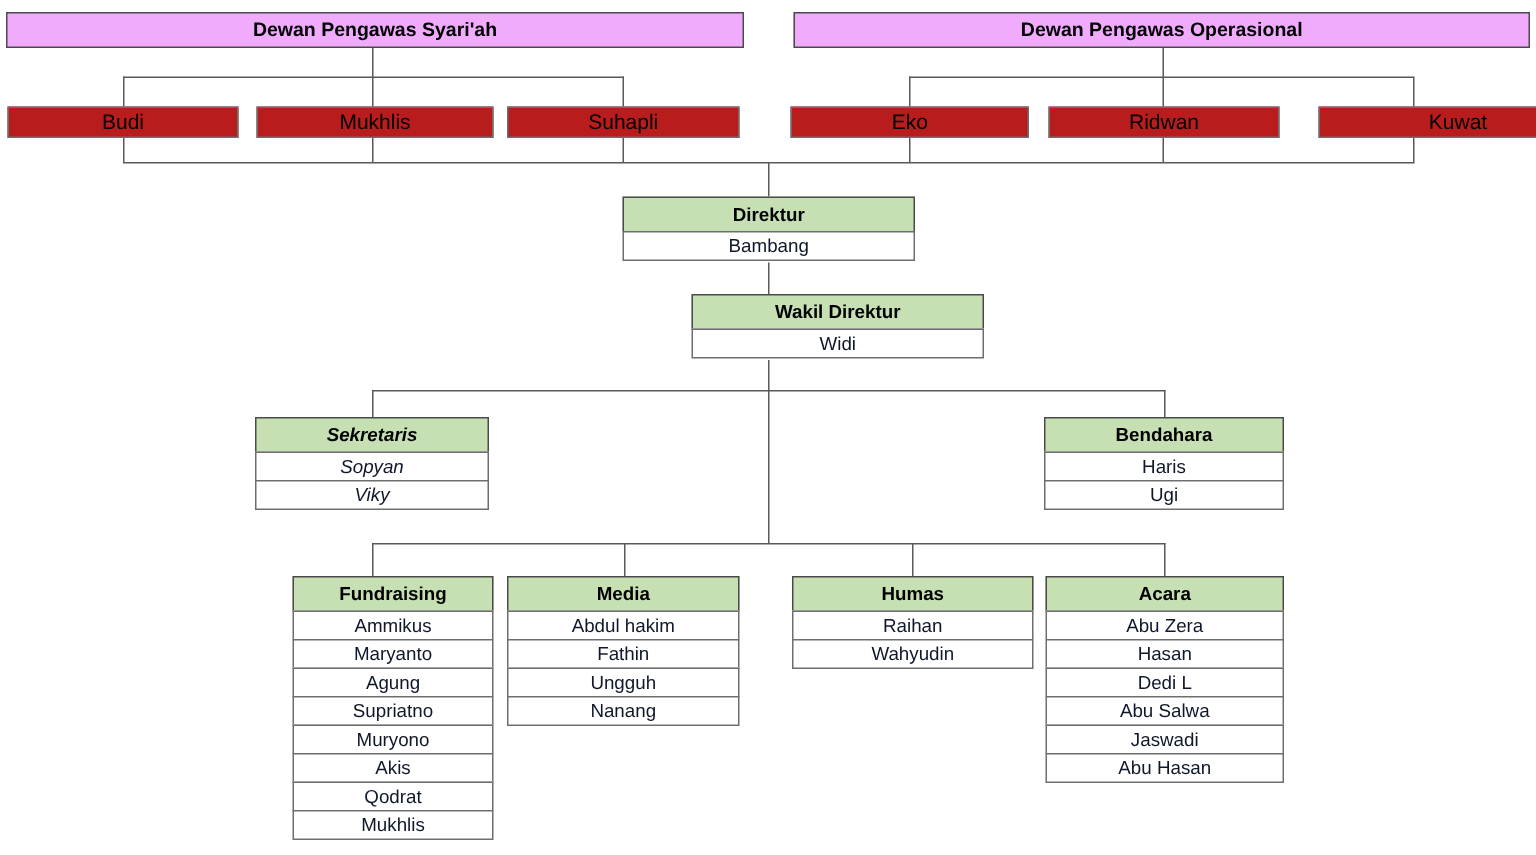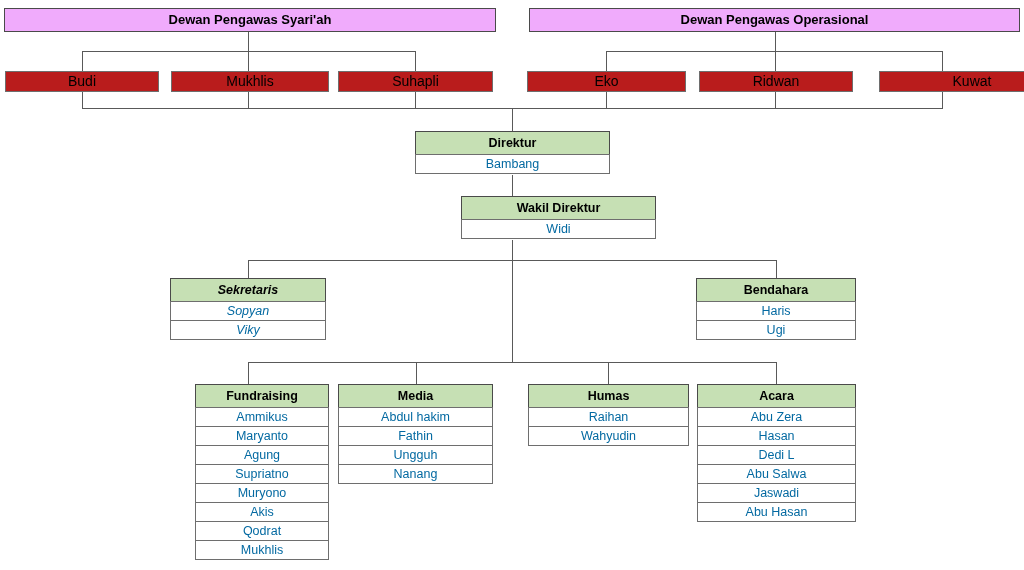--- a/index.html
+++ b/index.html
@@ -55,21 +55,21 @@
     text-align: center;
     line-height: 22px;
   }
   .unit-members .row {
     box-sizing: border-box;
     background: #ffffff;
     border: 1px solid #6e6e6e;
     height: 20px;
     margin-top: -1px;
     font-size: 12.5px;
-    color: #0369a1;
+    color: #0f172a;
     text-align: center;
     line-height: 18px;
   }
 </style>
 </head>
 <body>
 
 <div class="canvas">
 
   <div class="line" style="left:248px;top:32px;width:1px;height:39px;"></div>

